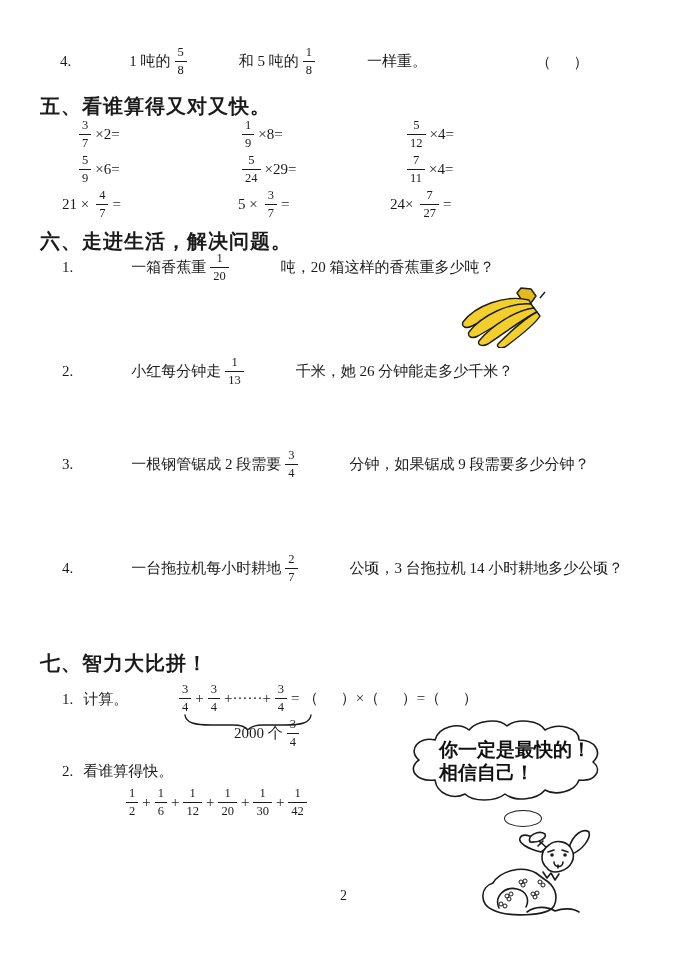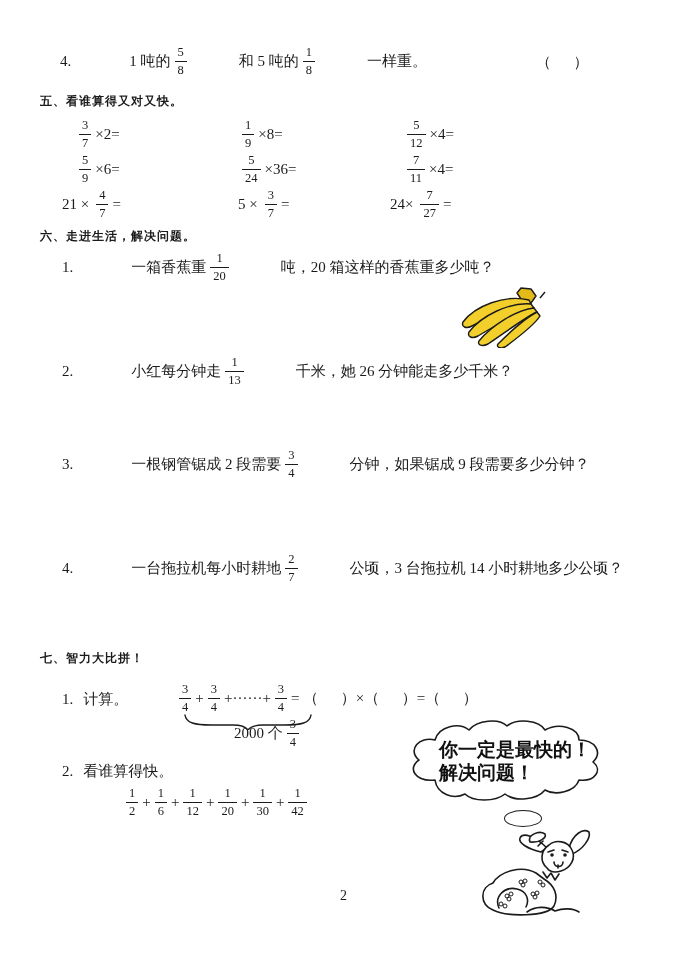--- a/index.html
+++ b/index.html
@@ -14,21 +14,21 @@
     overflow:hidden;
   }
   .abs{position:absolute;}
   .row{display:flex;align-items:center;}
   .qnum{margin-right:10px;}
   .seg{white-space:pre;margin-left:48px;}
   .keep-space{white-space:pre;}
   .heading{
     font-family:"Liberation Sans","DejaVu Sans",sans-serif;
     font-weight:bold;
-    font-size:12px;
+    font-size:20px;
     letter-spacing:1px;
   }
   
   .frac{
     display:inline-flex;flex-direction:column;align-items:center;
     line-height:1;font-size:12.5px;margin:0 4px;vertical-align:middle;
   }
   .frac .fnum{padding:0 3px 2px;}
   .frac .fden{border-top:1px solid #1b1b1b;padding:2px 3px 0;}
   
@@ -100,21 +100,21 @@
           <span class="fnum">5</span>
           <span class="fden">9</span>
         </span>
       <span>×6=</span>
     </div>
     <div class="calc">
       <span class="frac">
           <span class="fnum">5</span>
           <span class="fden">24</span>
         </span>
-      <span>×36=</span>
+      <span>×29=</span>
     </div>
     <div class="calc">
       <span class="frac">
           <span class="fnum">7</span>
           <span class="fden">11</span>
         </span>
       <span>×4=</span>
     </div>
   </div>
 
@@ -274,21 +274,21 @@
         <span class="fden">42</span>
       </span>
   </div>
 
   <div class="abs" style="left:403px;top:718px;">
     <svg width="205" height="85" viewBox="0 0 205 85">
       <path d="M32,62 C12,64 4,50 16,42 C4,32 16,18 32,22 C36,8 56,4 66,12 C74,2 96,0 104,8 C114,0 136,2 142,12 C156,4 176,10 176,22 C192,22 200,34 190,44 C200,52 192,64 176,62 C172,74 152,78 142,72 C134,82 112,84 102,76 C92,84 70,84 62,76 C50,82 34,76 32,62 Z" fill="#ffffff" stroke="#1b1b1b" stroke-width="1.6" stroke-linejoin="round"></path>
     </svg>
     <div class="abs bubble-text" style="left:36px;top:20px;">
       <div>你一定是最快的！</div>
-      <div>解决问题！</div>
+      <div>相信自己！</div>
     </div>
   </div>
   <div class="abs thought-ellipse" style="left:504px;top:810px;"></div>
 
   <div class="abs" style="left:477px;top:824px;">
     <svg width="120" height="100" viewBox="0 0 120 100">
       <g stroke="#1b1b1b" stroke-width="1.6" fill="#ffffff" stroke-linejoin="round" stroke-linecap="round">
 
         <path d="M70,24 C58,12 46,8 43,14 C41,19 51,25 64,28 Z"></path>
         <path d="M92,24 C96,10 106,4 112,8 C114,15 105,26 95,30 Z"></path>

